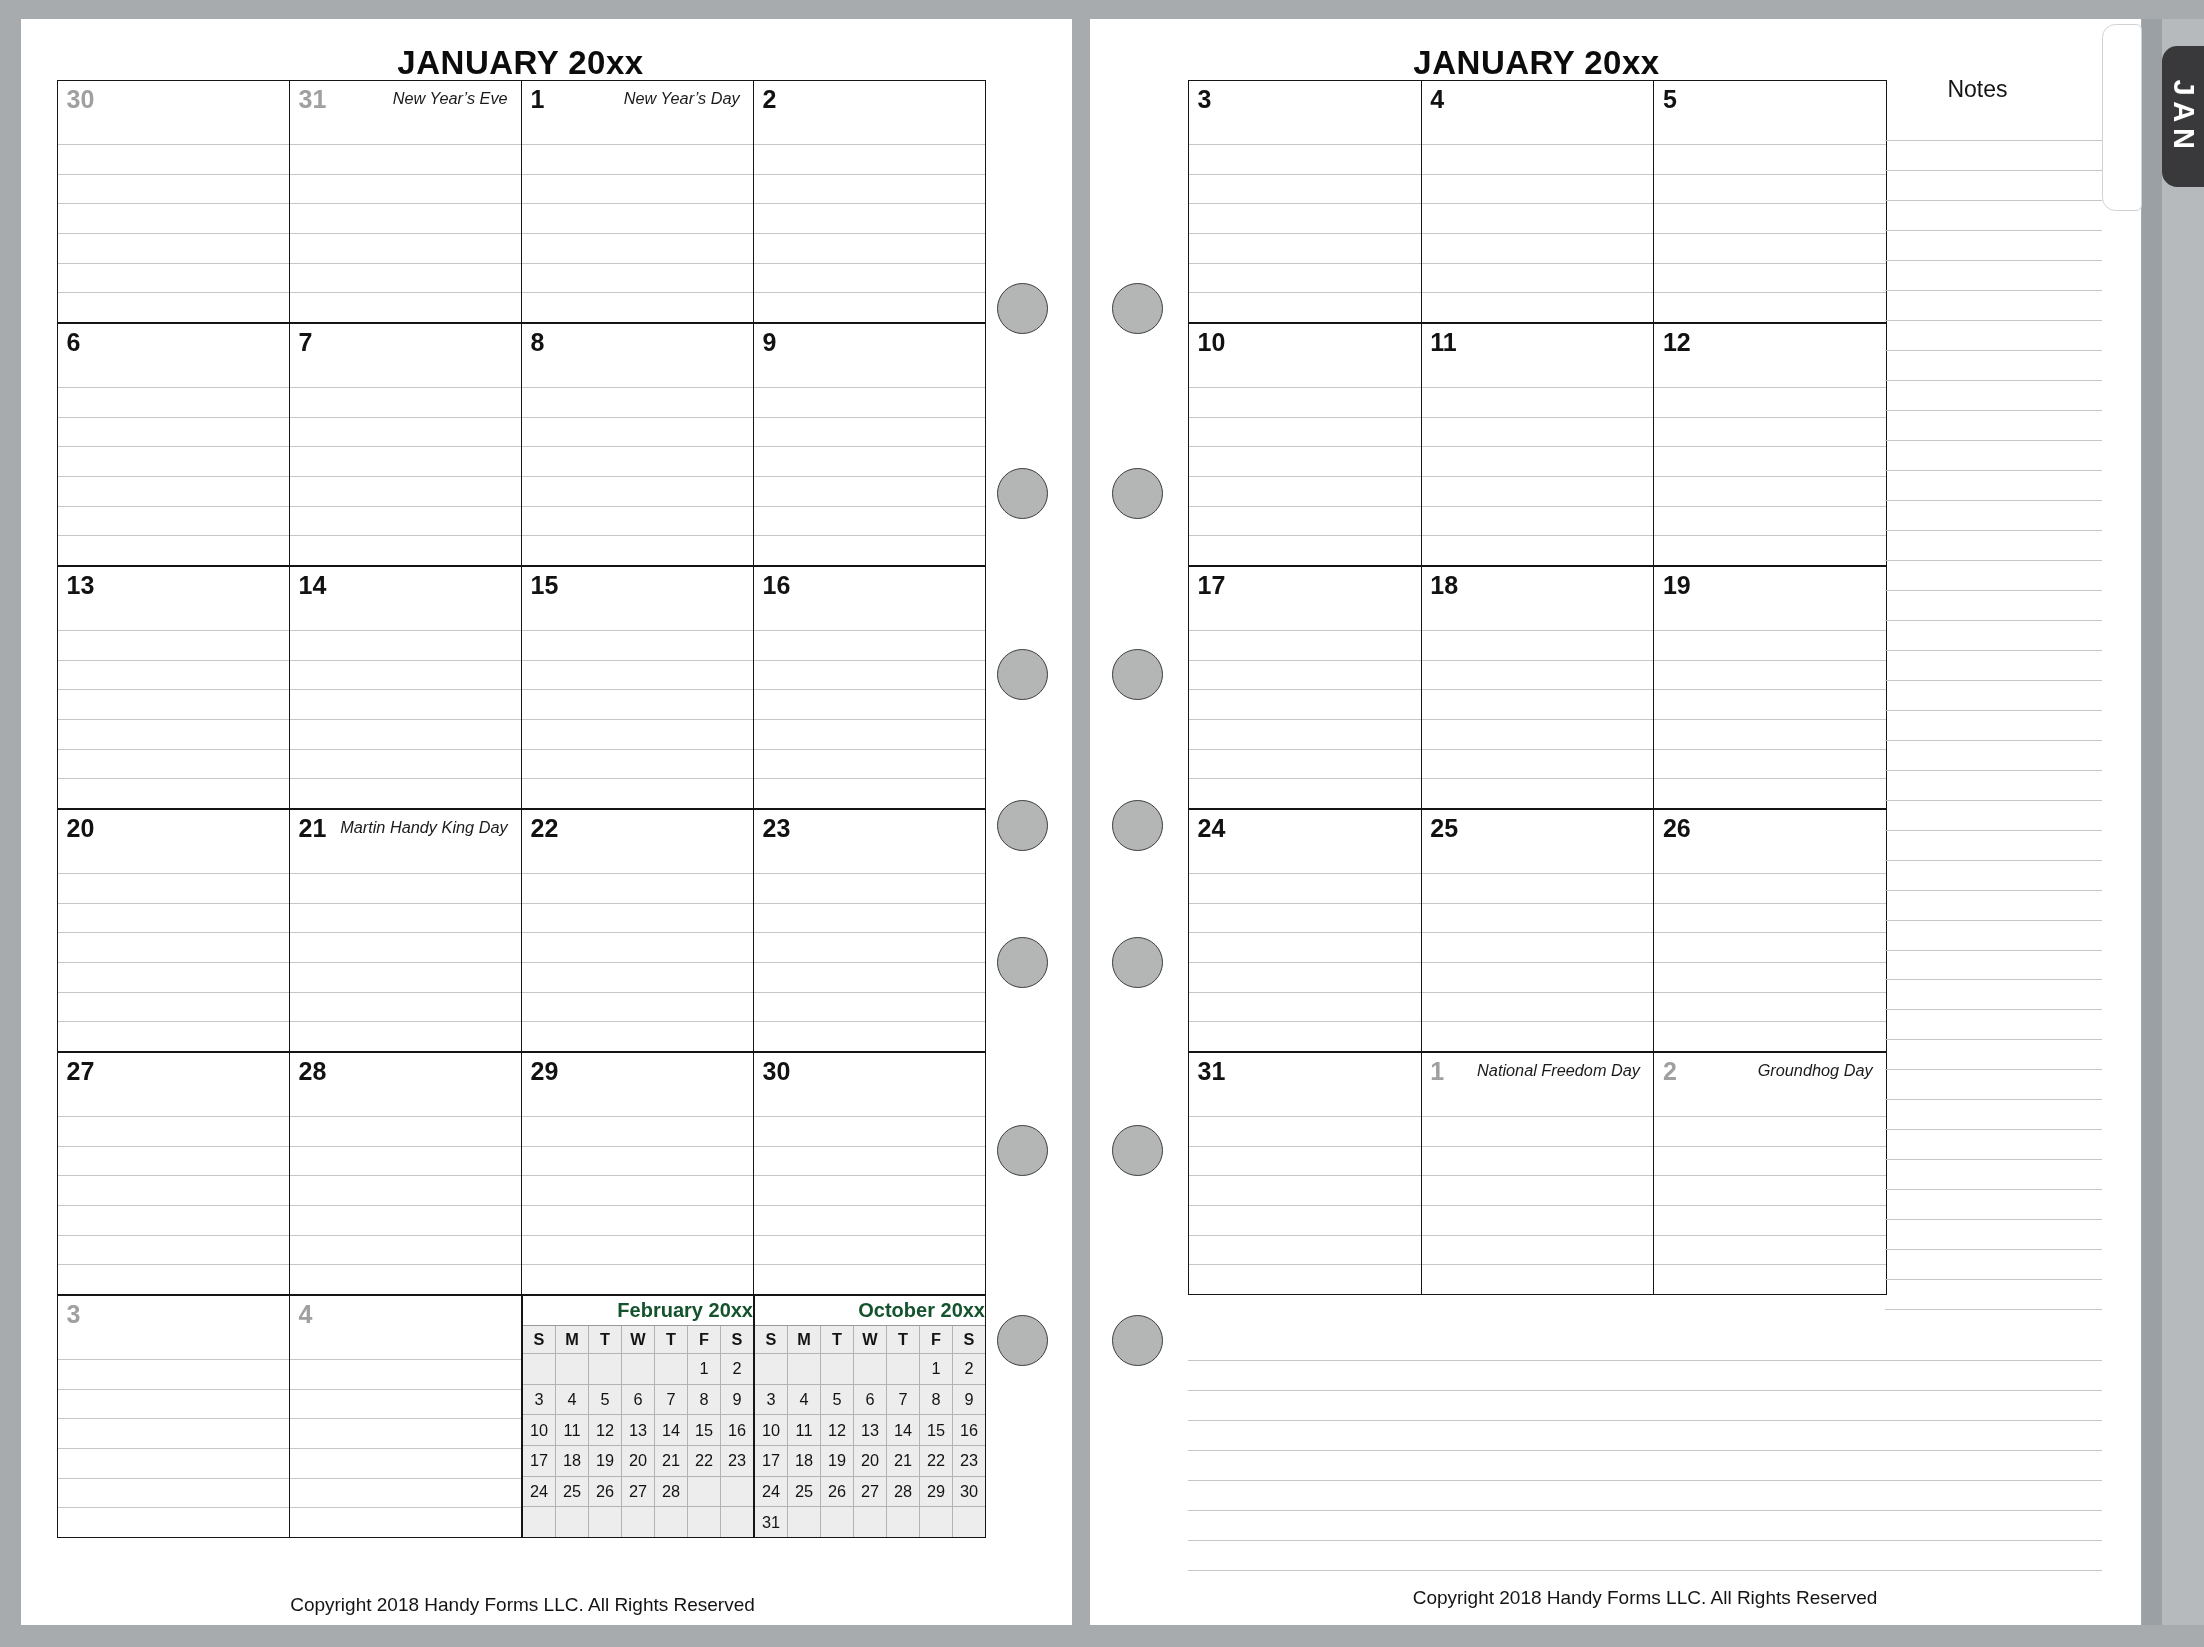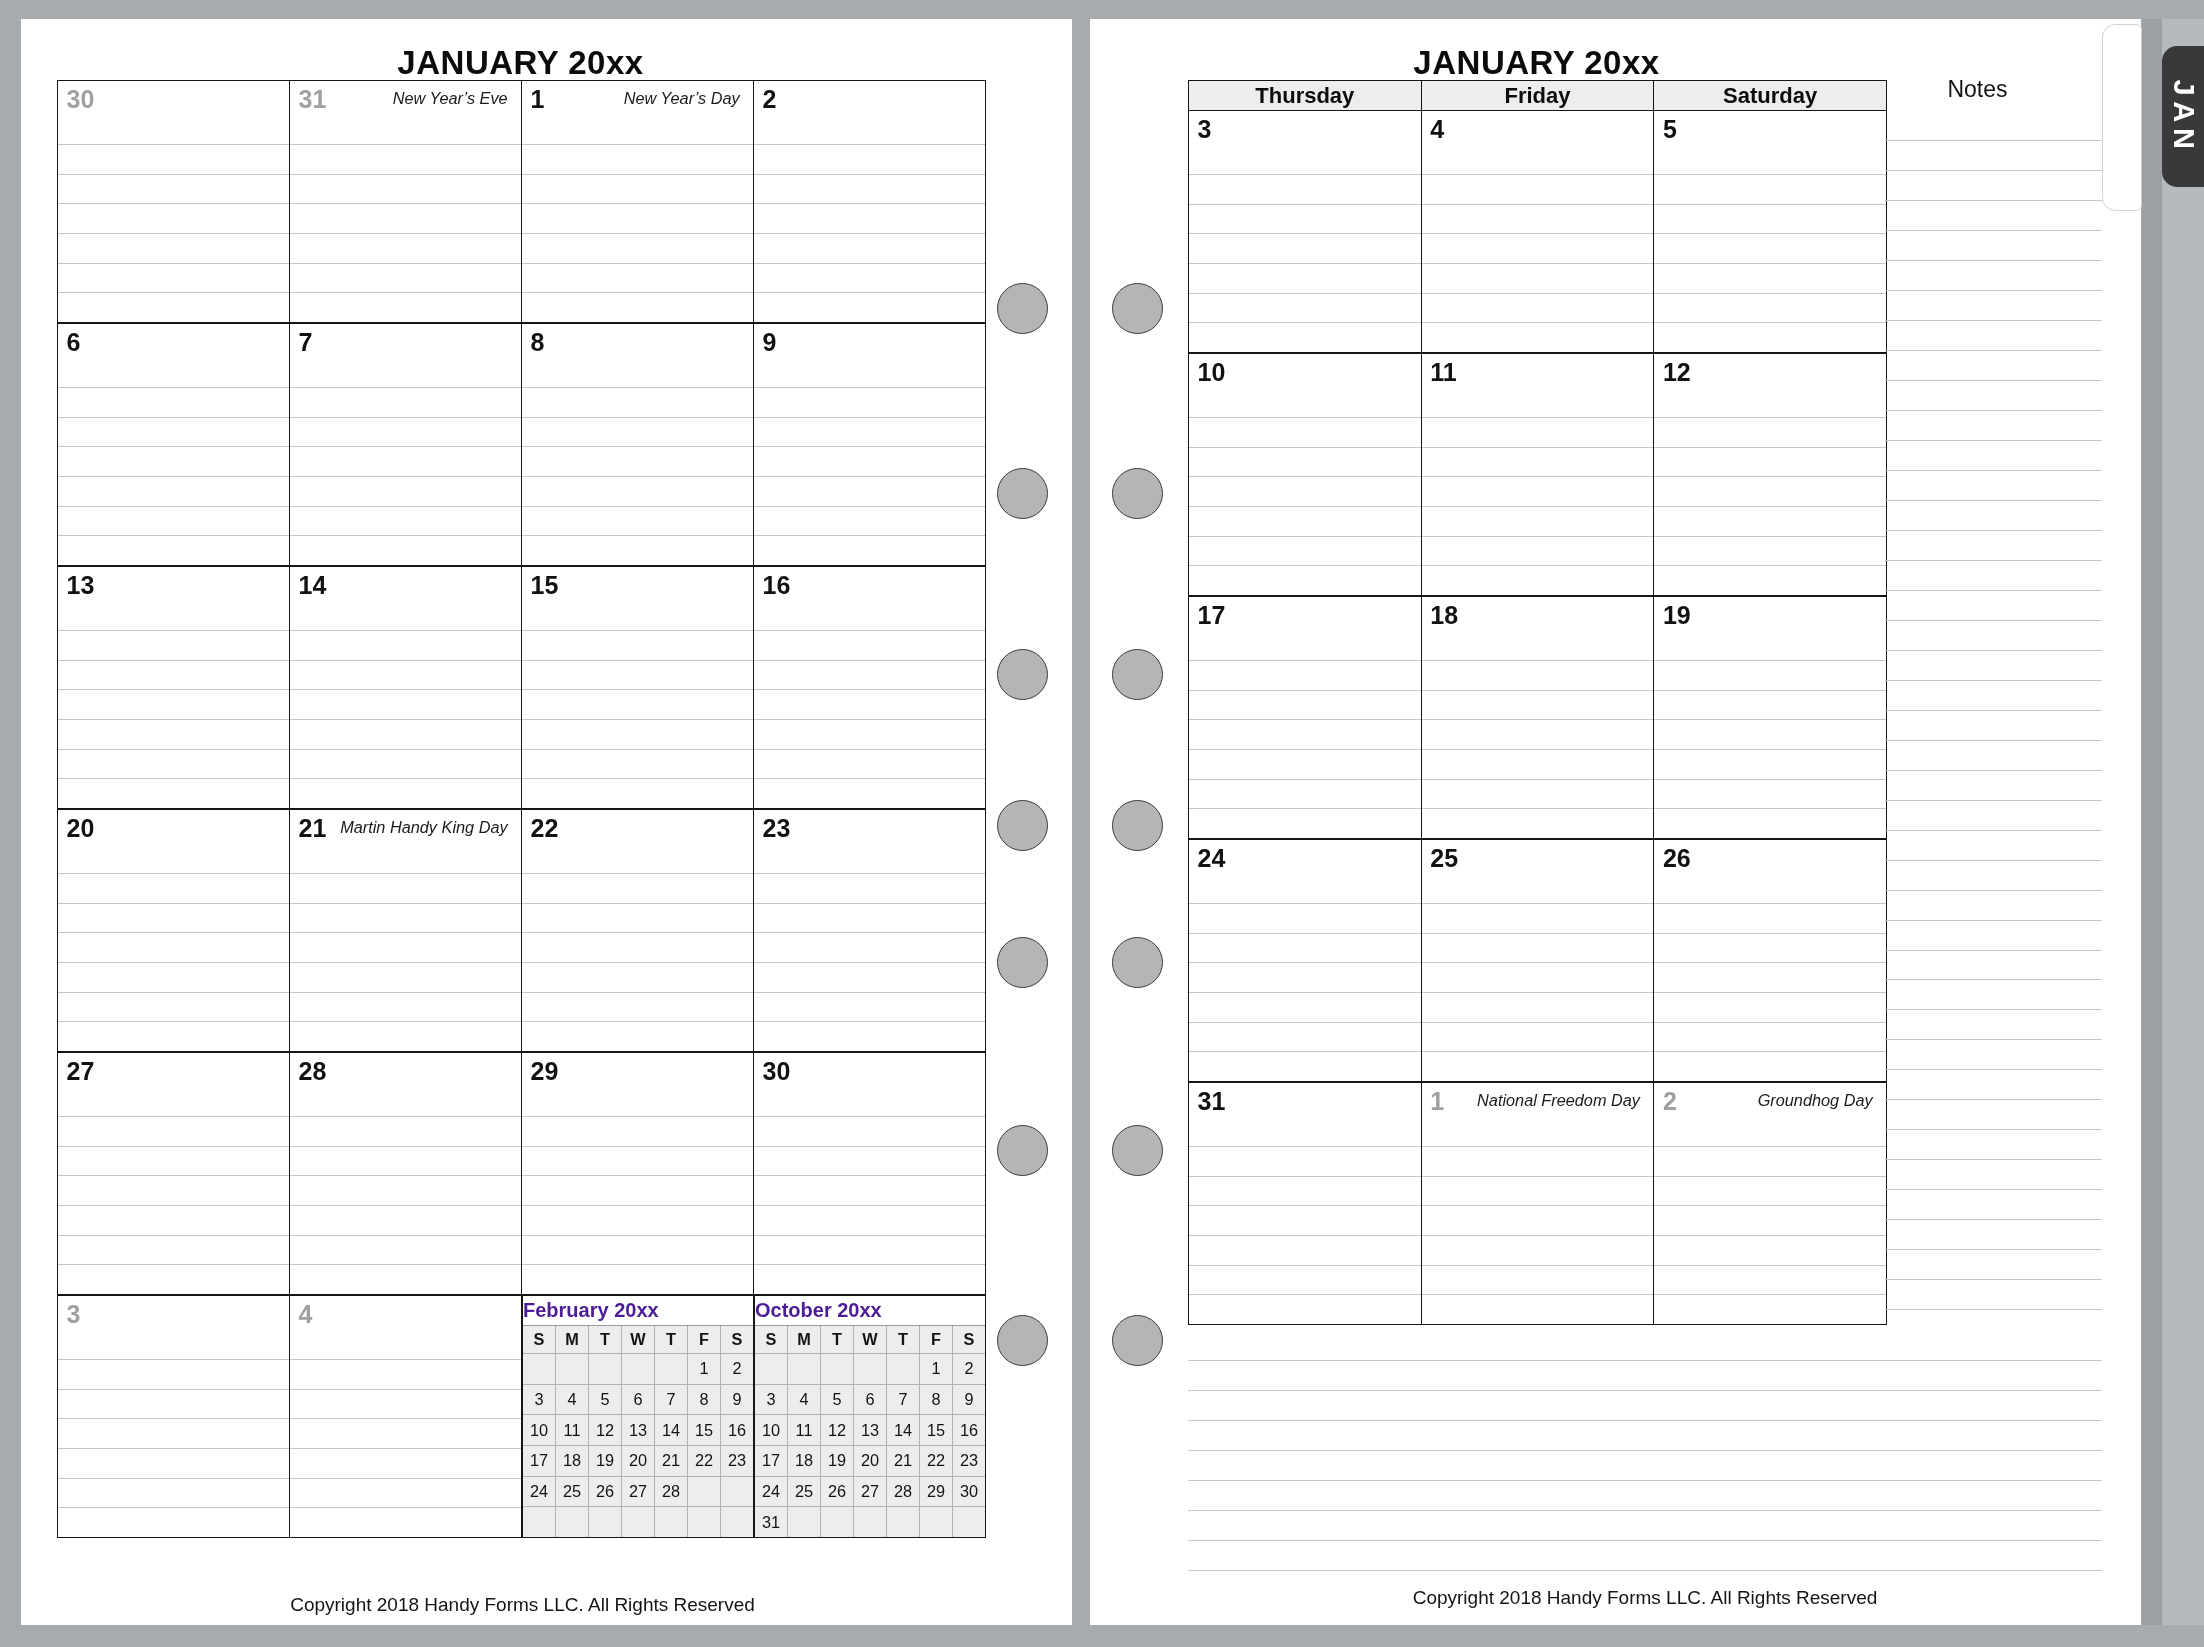--- a/index.html
+++ b/index.html
@@ -43,21 +43,21 @@
     position:absolute;top:7.6px;right:13.4px;
     font-style:italic;font-size:16.3px;color:#1a1a1a;white-space:nowrap;
   }
 
   
   .mini-span{flex:2;display:flex;border-left:2.9px solid #151515;background:#ededed;}
   .mini-half{flex:1;display:flex;flex-direction:column;min-width:0;}
   .mini-half + .mini-half{border-left:2.9px solid #151515;}
   .mini-title{
     height:29px;background:#ffffff;border-bottom:1px solid #9a9a9a;
-    font-weight:bold;font-size:20px;line-height:29px;text-align:left;color:#4c1d95;
+    font-weight:bold;font-size:20px;line-height:29px;text-align:right;color:#14532d;
   }
   .mini-grid{
     flex:1;display:grid;grid-template-columns:repeat(7,1fr);
     grid-template-rows:27px repeat(6,1fr);
     gap:1px;background:#b3b3b3;
   }
   .mini-grid span{
     background:#ededed;display:flex;align-items:center;justify-content:center;
     font-size:16.3px;color:#141414;
   }
@@ -314,25 +314,20 @@
           </div>
         </div>
       </div>
   </div>
   <div class="copyright" style="left:36px;top:1575px;width:931px;">Copyright 2018 Handy Forms LLC. All Rights Reserved</div>
 </div>
 
 <div class="page page-right">
   <div class="page-title" style="left:98px;top:25px;width:697px;">JANUARY 20xx</div>
   <div class="calendar" style="left:98px;top:61px;width:697px;">
-    <div class="day-heads" id="right-heads">
-        <div class="day-head">Thursday</div>
-        <div class="day-head">Friday</div>
-        <div class="day-head">Saturday</div>
-      </div>
     <div id="right-weeks">
         <div class="week">
           <div class="cell">
             <span class="rules"></span>
             <span class="daynum">3</span>
           </div>
           <div class="cell">
             <span class="rules"></span>
             <span class="daynum">4</span>
           </div>

